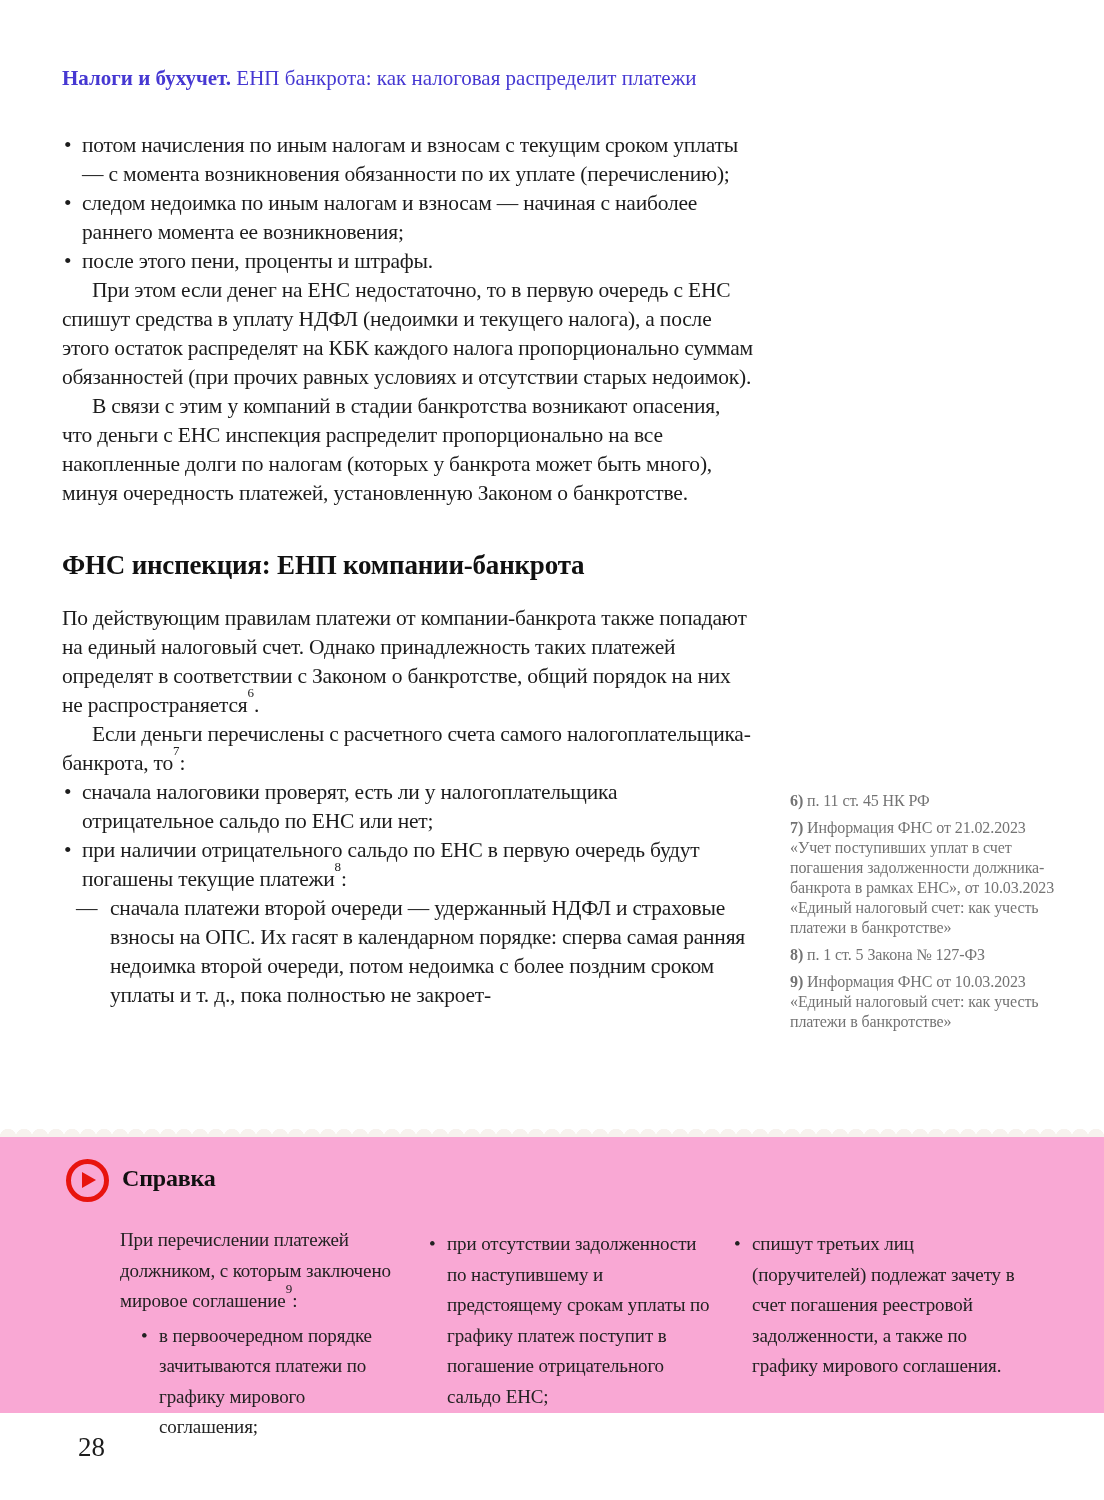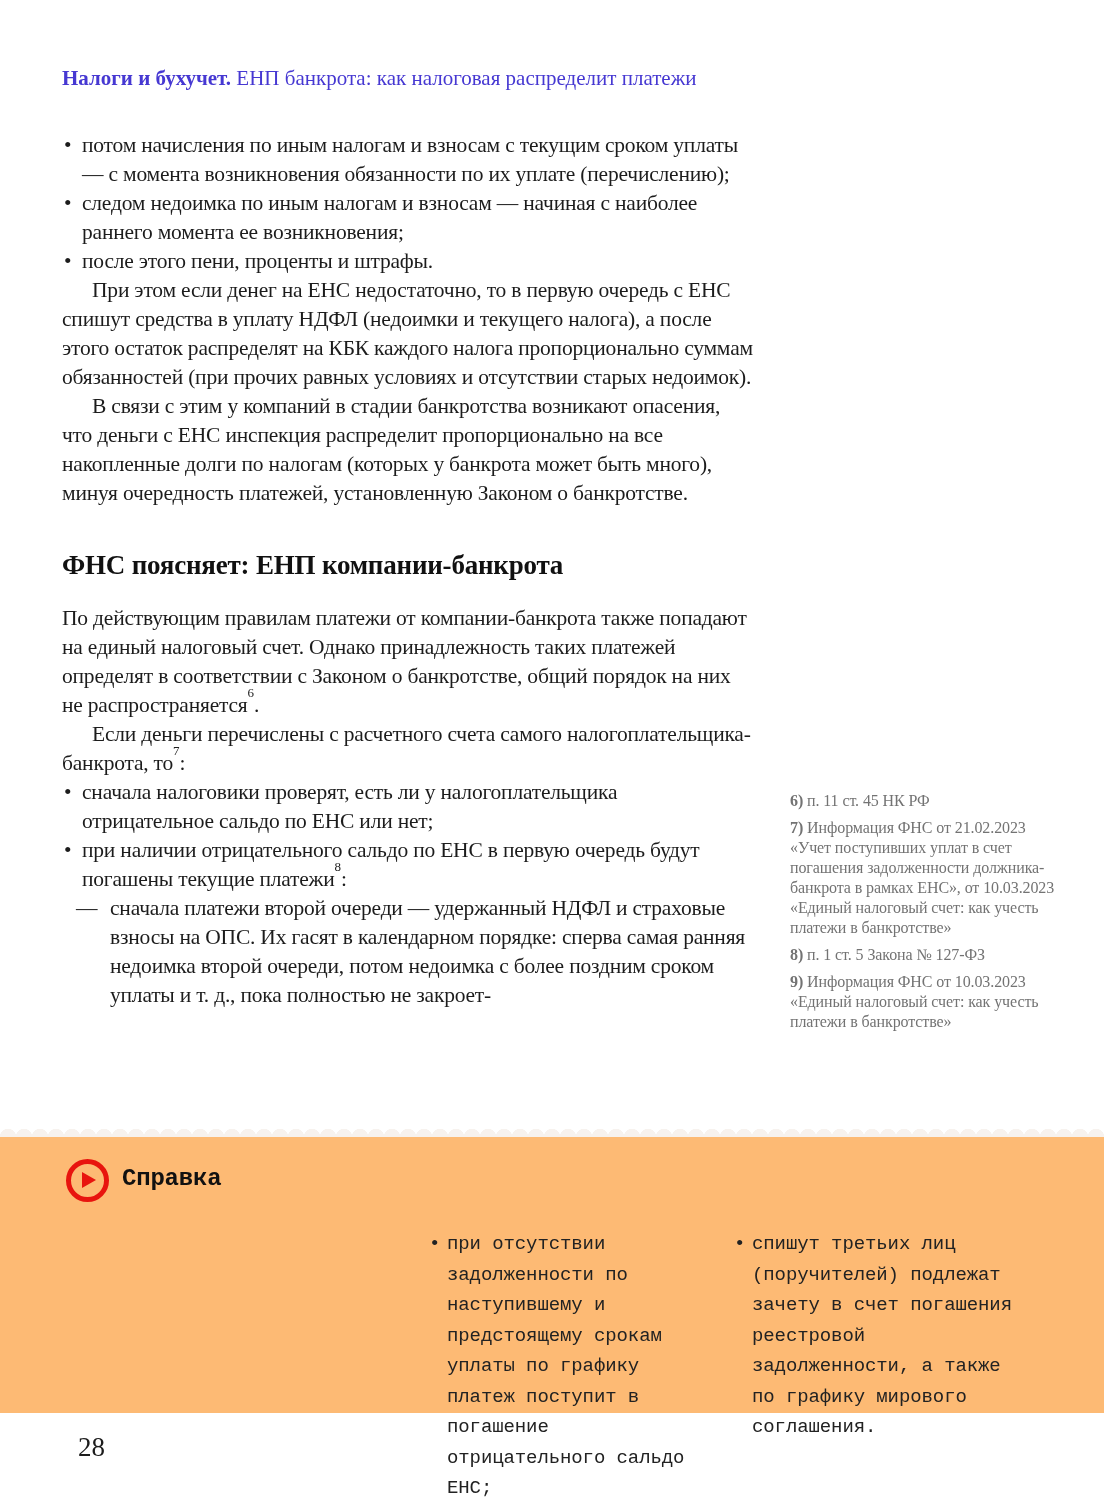--- a/index.html
+++ b/index.html
@@ -106,22 +106,21 @@
   }
   .scallop-edge {
     height: 9px;
     background-image: radial-gradient(circle at 50% 100%, #f7f2ee 66%, rgba(247,242,238,0) 70%);
     background-size: 16px 9px;
     background-repeat: repeat-x;
   }
   .infobox-body {
     position: relative;
     height: 276px;
-    background: #fdba74;
-    font-family: Liberation Mono, monospace;
+    background: #f9a8d4;
   }
   .play-icon {
     position: absolute;
     left: 66px;
     top: 22px;
     width: 33px;
     height: 33px;
     border: 5px solid #e8140e;
     border-radius: 50%;
   }
@@ -191,21 +190,21 @@
   <ul class="blist">
     <li>потом начисления по иным налогам и взносам с текущим сроком уплаты — с момента возникновения обязанности по их уплате (перечислению);</li>
     <li>следом недоимка по иным налогам и взносам — начиная с наиболее раннего момента ее возникновения;</li>
     <li>после этого пени, проценты и штрафы.</li>
   </ul>
 
   <p class="para">При этом если денег на ЕНС недостаточно, то в первую очередь с ЕНС спишут средства в уплату НДФЛ (недоимки и текущего налога), а после этого остаток распределят на КБК каждого налога пропорционально суммам обязанностей (при прочих равных условиях и отсутствии старых недоимок).</p>
   <p class="para">В связи с этим у компаний в стадии банкротства возникают опасения, что деньги с ЕНС инспекция распределит пропорционально на все накопленные долги по налогам (которых у банкрота может быть много), минуя очередность платежей, установленную Законом о банкротстве.</p>
 
   <h2 class="section-heading">
-    <span>ФНС поясняет: ЕНП компании-банкрота</span>
+    <span>ФНС инспекция: ЕНП компании-банкрота</span>
   </h2>
 
   <p class="para" style="text-indent:0;"><span>По действующим правилам платежи от компании-банкрота также попадают на единый налоговый счет. Однако принадлежность таких платежей определят в соответствии с Законом о банкротстве, общий порядок на них не распространяется</span><sup class="fnref">6</sup><span>.</span></p>
 
   <p class="para"><span>Если деньги перечислены с расчетного счета самого налогоплательщика-банкрота, то</span><sup class="fnref">7</sup><span>:</span></p>
 
   <ul class="blist">
     <li>сначала налоговики проверят, есть ли у налогоплательщика отрицательное сальдо по ЕНС или нет;</li>
     <li><span>при наличии отрицательного сальдо по ЕНС в первую очередь будут погашены текущие платежи</span><sup class="fnref">8</sup><span>:</span></li>
   </ul>
@@ -219,20 +218,24 @@
   <p class="fn"><b>8)</b><span> п. 1 ст. 5 Закона № 127-ФЗ</span></p>
   <p class="fn"><b>9)</b><span> Информация ФНС от 10.03.2023 «Единый налоговый счет: как учесть платежи в банкротстве»</span></p>
 </div>
 
 <div class="infobox">
   <div class="scallop-edge"></div>
   <div class="infobox-body">
     <span class="play-icon"></span>
     <div class="infobox-title">Справка</div>
 
+    <div class="ib-col ib-col-1">
+      <p class="ib-intro"><span>При перечислении платежей должником, с которым заключено мировое соглашение</span><sup class="fnref">9</sup><span>:</span></p>
+      <p class="ib-bullet">в первоочередном порядке зачитываются платежи по графику мирового соглашения;</p>
+    </div>
 
     <div class="ib-col ib-col-2">
       <p class="ib-bullet">при отсутствии задолженности по наступившему и предстоящему срокам уплаты по графику платеж поступит в погашение отрицательного сальдо ЕНС;</p>
     </div>
 
     <div class="ib-col ib-col-3">
       <p class="ib-bullet">спишут третьих лиц (поручителей) подлежат зачету в счет погашения реестровой задолженности, а также по графику мирового соглашения.</p>
     </div>
   </div>
 </div>

